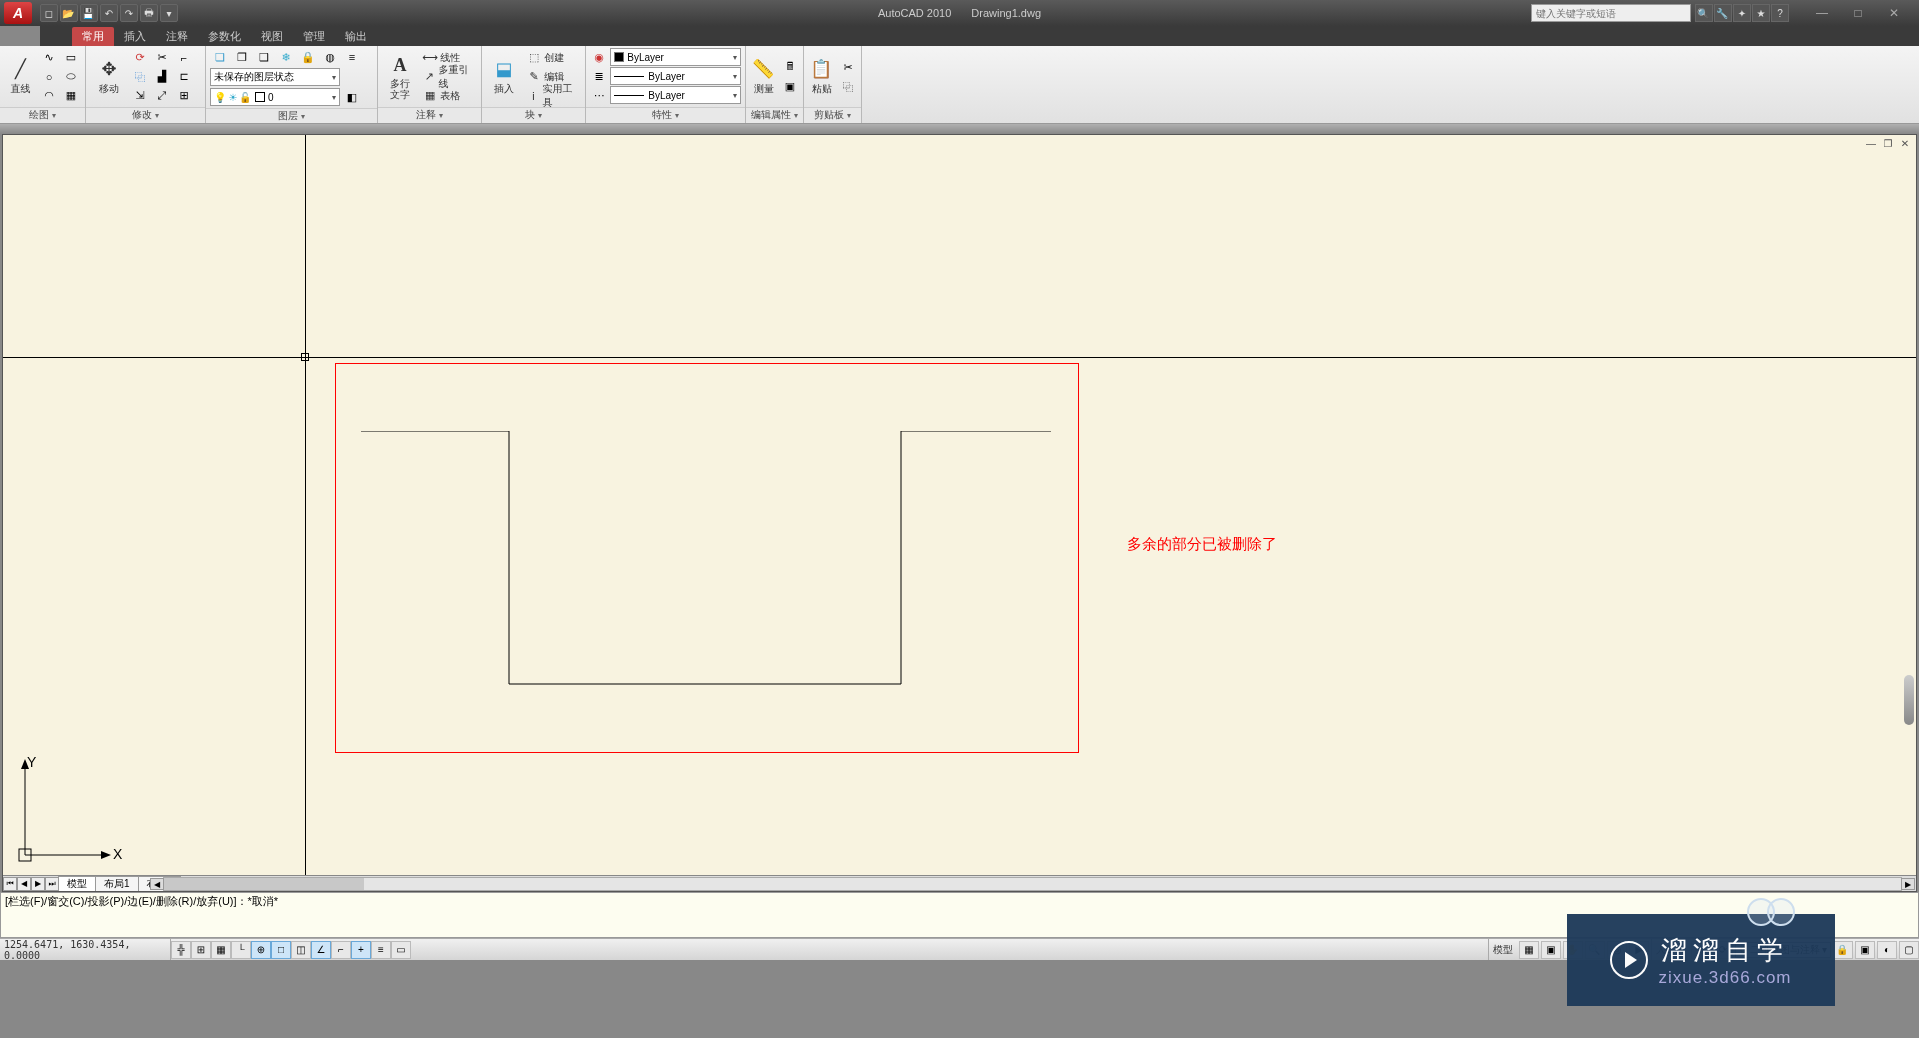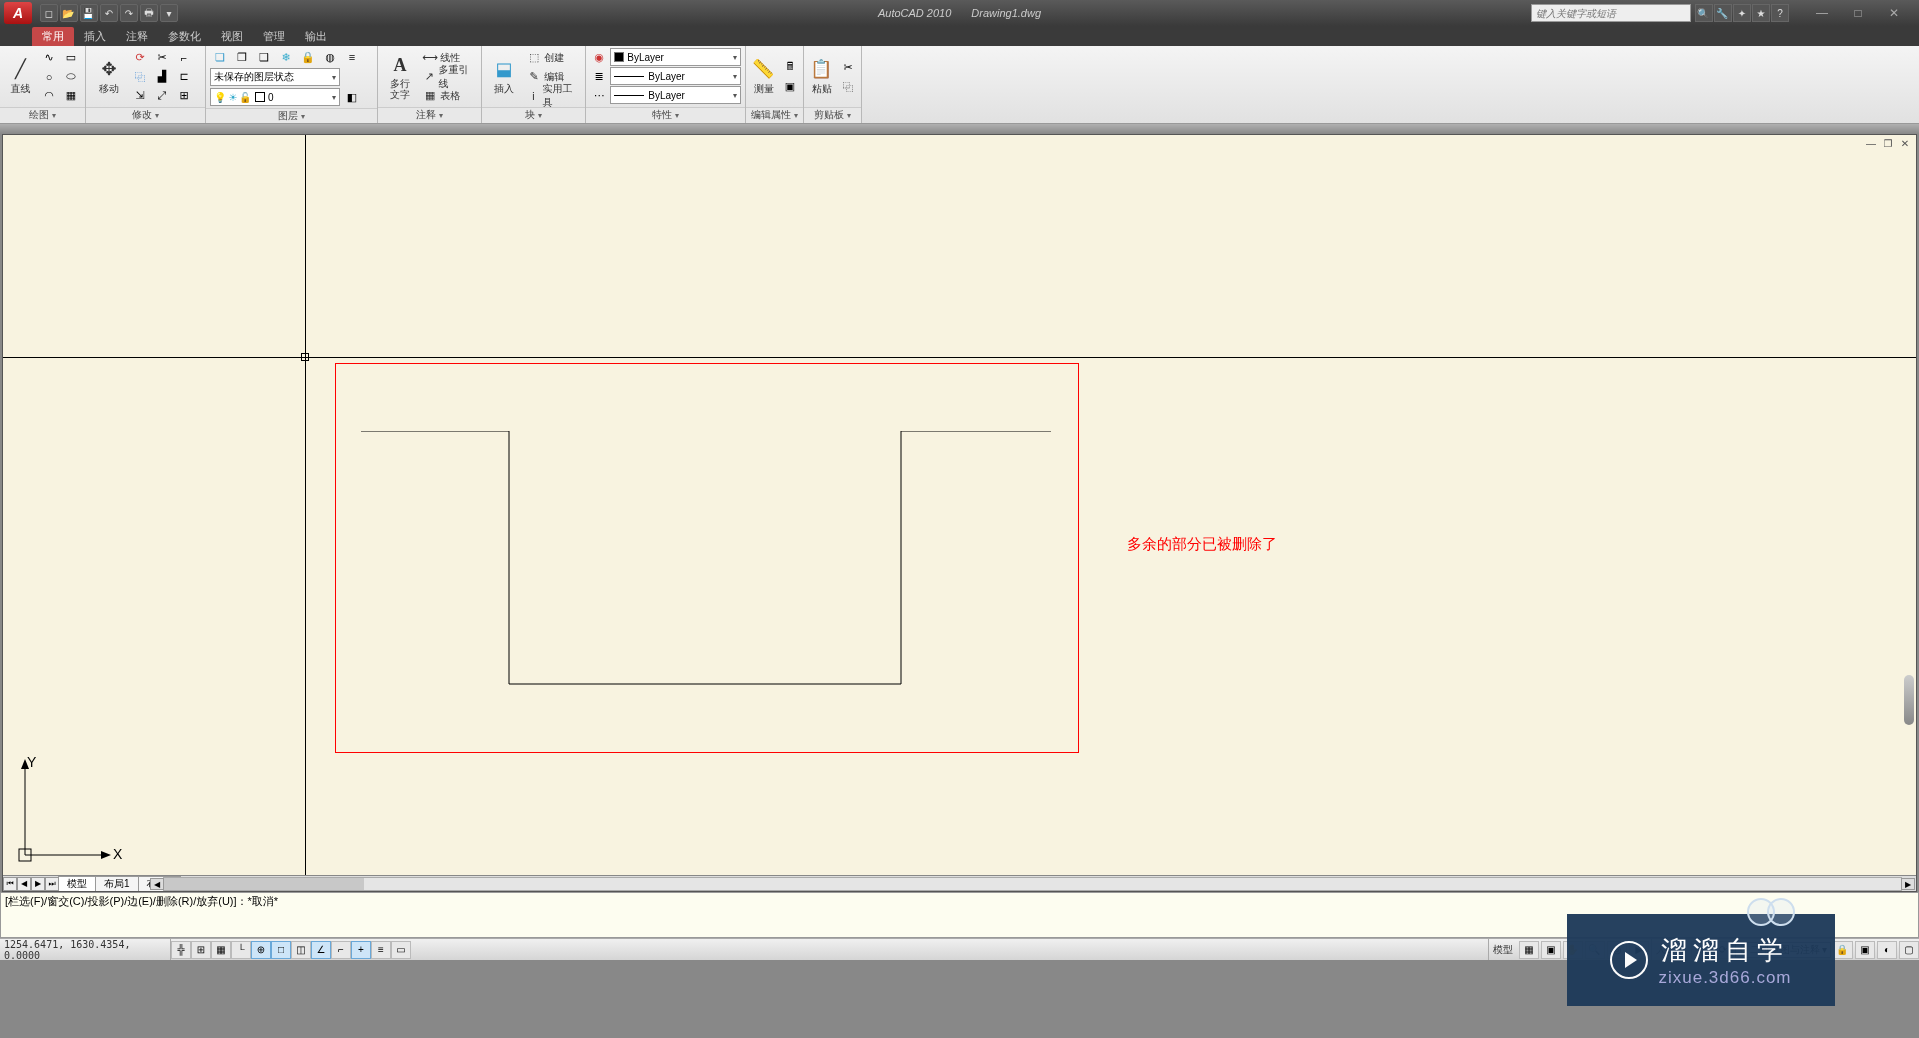--- a/index.html
+++ b/index.html
@@ -3,30 +3,30 @@
 <meta charset="utf-8">
 <style>
 * { margin: 0; padding: 0; box-sizing: border-box; font-family: "Microsoft YaHei", "SimSun", sans-serif; }
 body { width: 1919px; height: 1038px; background: #888; overflow: hidden; position: relative; }
 
 
 .titlebar { height: 26px; background: linear-gradient(to bottom, #5a5a5a, #3a3a3a); display: flex; align-items: center; color: #ccc; font-size: 11px; position: relative; }
 .app-logo { width: 28px; height: 22px; background: linear-gradient(to bottom,#d44,#a11); border-radius: 3px; margin: 0 4px; display:flex;align-items:center;justify-content:center;color:#fff;font-weight:bold;font-style:italic;font-size:14px;}
 .qat { display: flex; gap: 2px; margin-left: 4px; }
 .qat-btn { width: 18px; height: 18px; background: #555; border: 1px solid #666; border-radius: 2px; display:flex;align-items:center;justify-content:center;font-size:10px;color:#ddd;cursor:pointer; }
-.title-center { position: absolute; left: 50%; transform: translateX(-50%); display:flex; gap:20px;font-style:italic; }
+.title-center { position: absolute; left: 50%; transform: translateX(-50%); display:flex; gap:20px; }
 .title-right { margin-left: auto; display:flex; align-items:center; gap:4px; padding-right:4px;}
-.search-box { width: 160px; height: 18px; background: #eee; border: 1px solid #999; font-size: 10px; font-style: italic; color:#888; padding: 0 4px; }
+.search-box { width: 160px; height: 18px; background: #eee; border: 1px solid #999; font-size: 10px; color:#888; padding: 0 4px; }
 .help-icons { display:flex; gap:1px; }
 .help-btn { width:18px;height:18px;background:#555;border:1px solid #666;display:flex;align-items:center;justify-content:center;font-size:10px;color:#ddd;}
 .win-controls { display:flex; gap:18px; margin-left:20px; padding-right:12px;}
 .win-btn { width:18px;height:14px;color:#aaa;font-size:12px;display:flex;align-items:center;justify-content:center;cursor:pointer;}
 
 
-.ribbon-tabs { height: 20px; background: #3a3a3a; display: flex; align-items: flex-end; padding-left: 32px; }
+.ribbon-tabs { height: 20px; background: #3a3a3a; display: flex; align-items: flex-end; padding-left: 32px; margin-left: 40px; }
 .ribbon-tab { padding: 2px 10px; font-size: 11px; color: #ccc; cursor:pointer; }
 .ribbon-tab.active { background: #c54848; color: #fff; border-radius: 2px 2px 0 0; }
 
 
 .ribbon { height: 78px; background: linear-gradient(to bottom,#f4f4f4,#e1e1e1); display:flex; border-bottom:1px solid #999;}
 .ribbon-panel { border-right:1px solid #b8b8b8; display:flex;flex-direction:column;}
 .panel-content { flex:1; display:flex; padding:2px 4px; gap:2px; }
 .panel-label { height:16px; font-size:10px; text-align:center; color:#444; border-top:1px solid #ccc; background:#e8e8e8; position:relative; }
 .panel-label::after { content:"▾"; font-size:8px; margin-left:3px; color:#666; }
 .big-btn { width:38px; display:flex;flex-direction:column;align-items:center;justify-content:center;gap:1px;font-size:10px;color:#333;cursor:pointer; padding:2px;}

